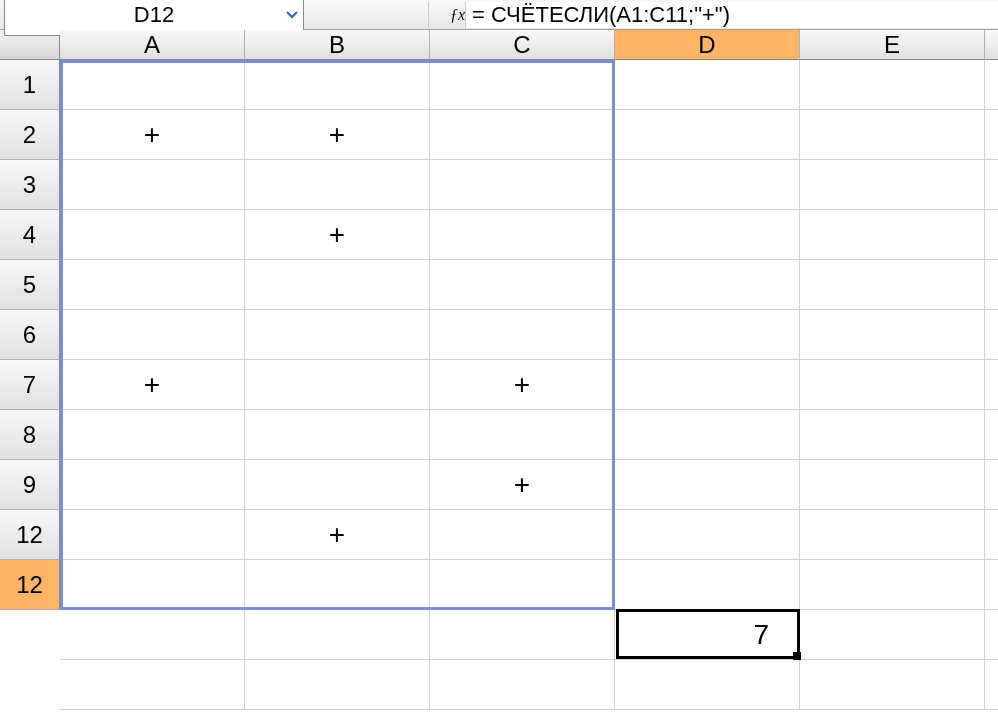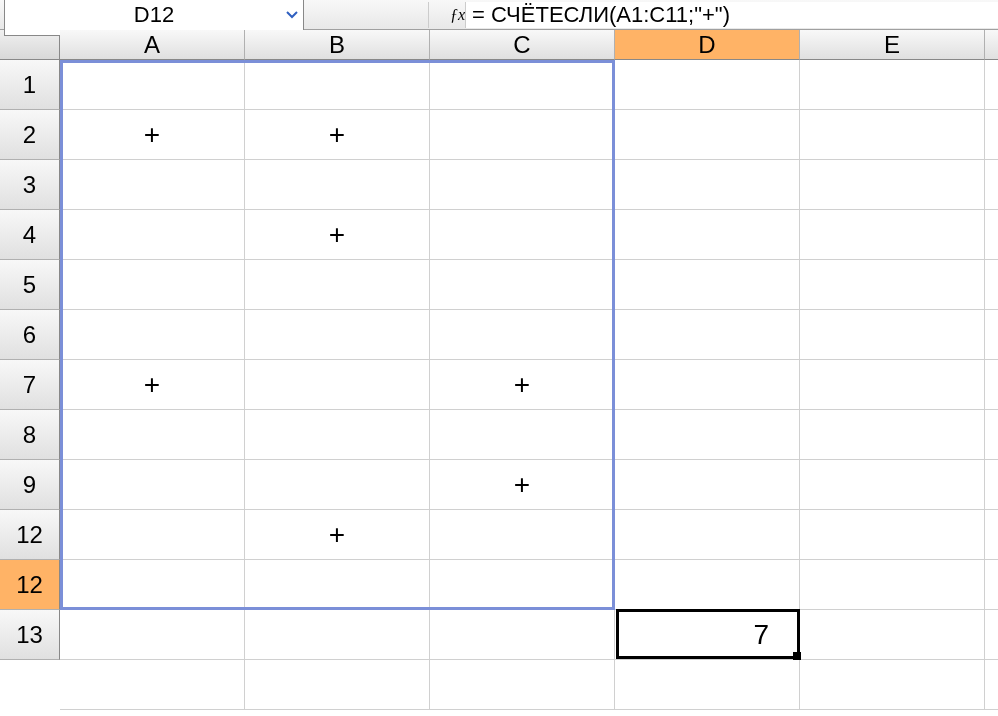--- a/index.html
+++ b/index.html
@@ -234,23 +234,20 @@
         <span>8</span>
       </div>
     <div class="row-header">
         <span>9</span>
       </div>
     <div class="row-header">
         <span>12</span>
       </div>
     <div class="row-header active">
         <span>12</span>
-      </div>
-    <div class="row-header">
-        <span>13</span>
       </div>
   </div>
   <div class="main-grid">
     <div class="col-headers">
       <div class="col-header">
           <span>A</span>
         </div>
       <div class="col-header">
           <span>B</span>
         </div>

